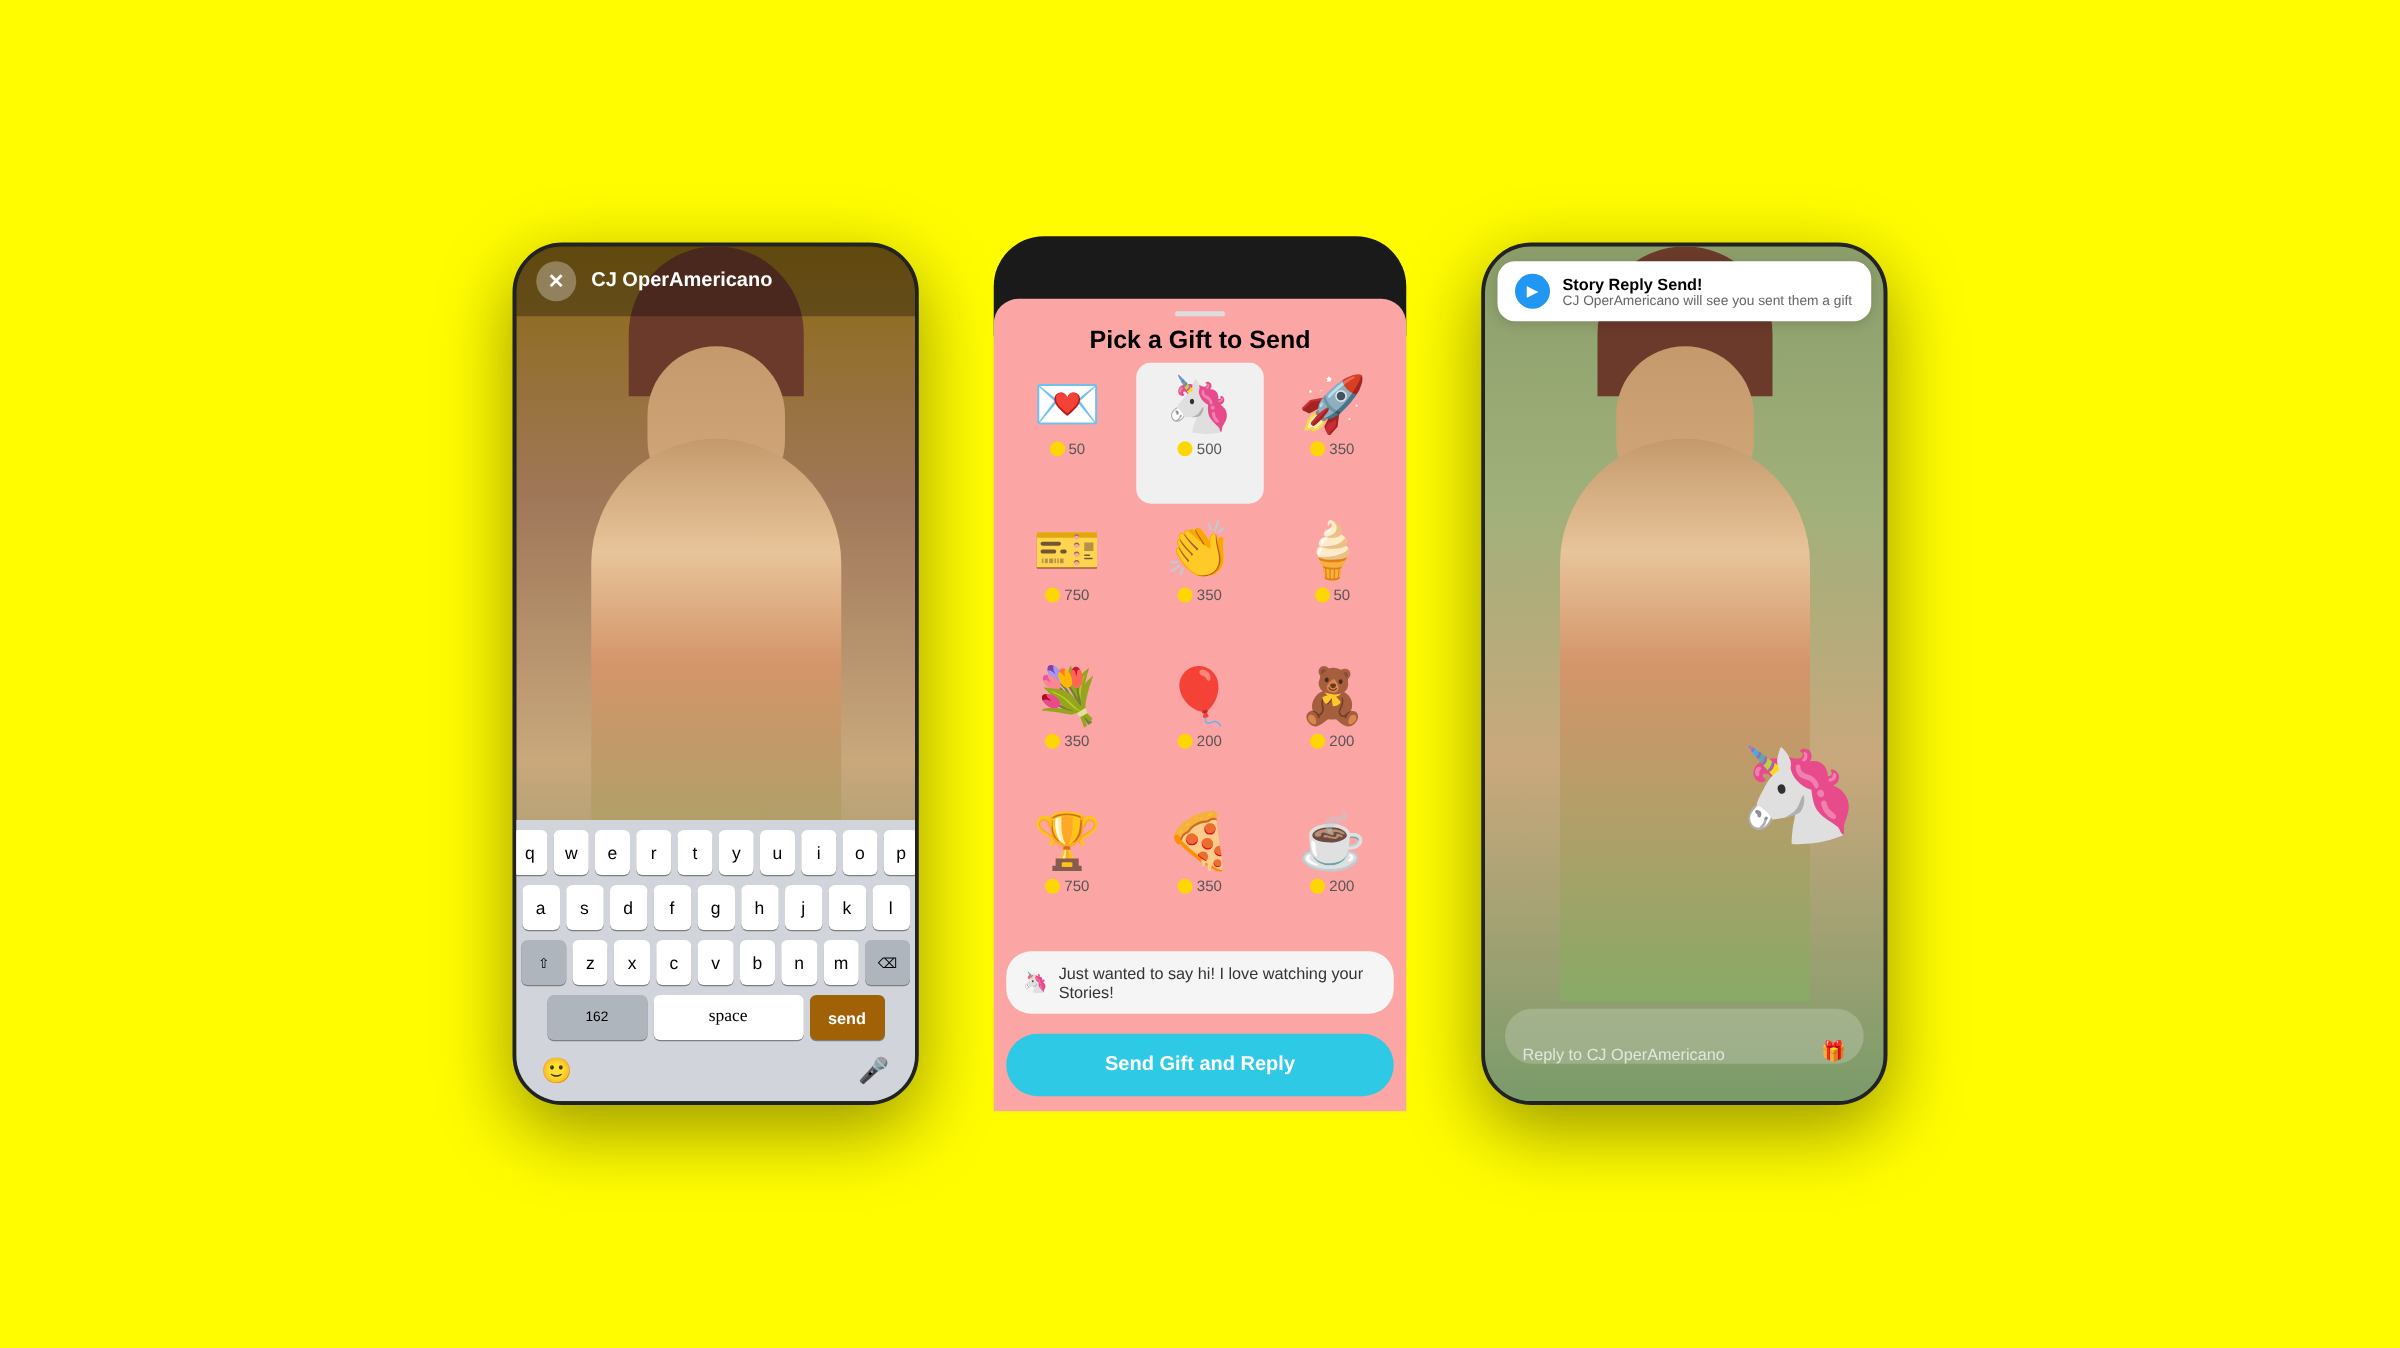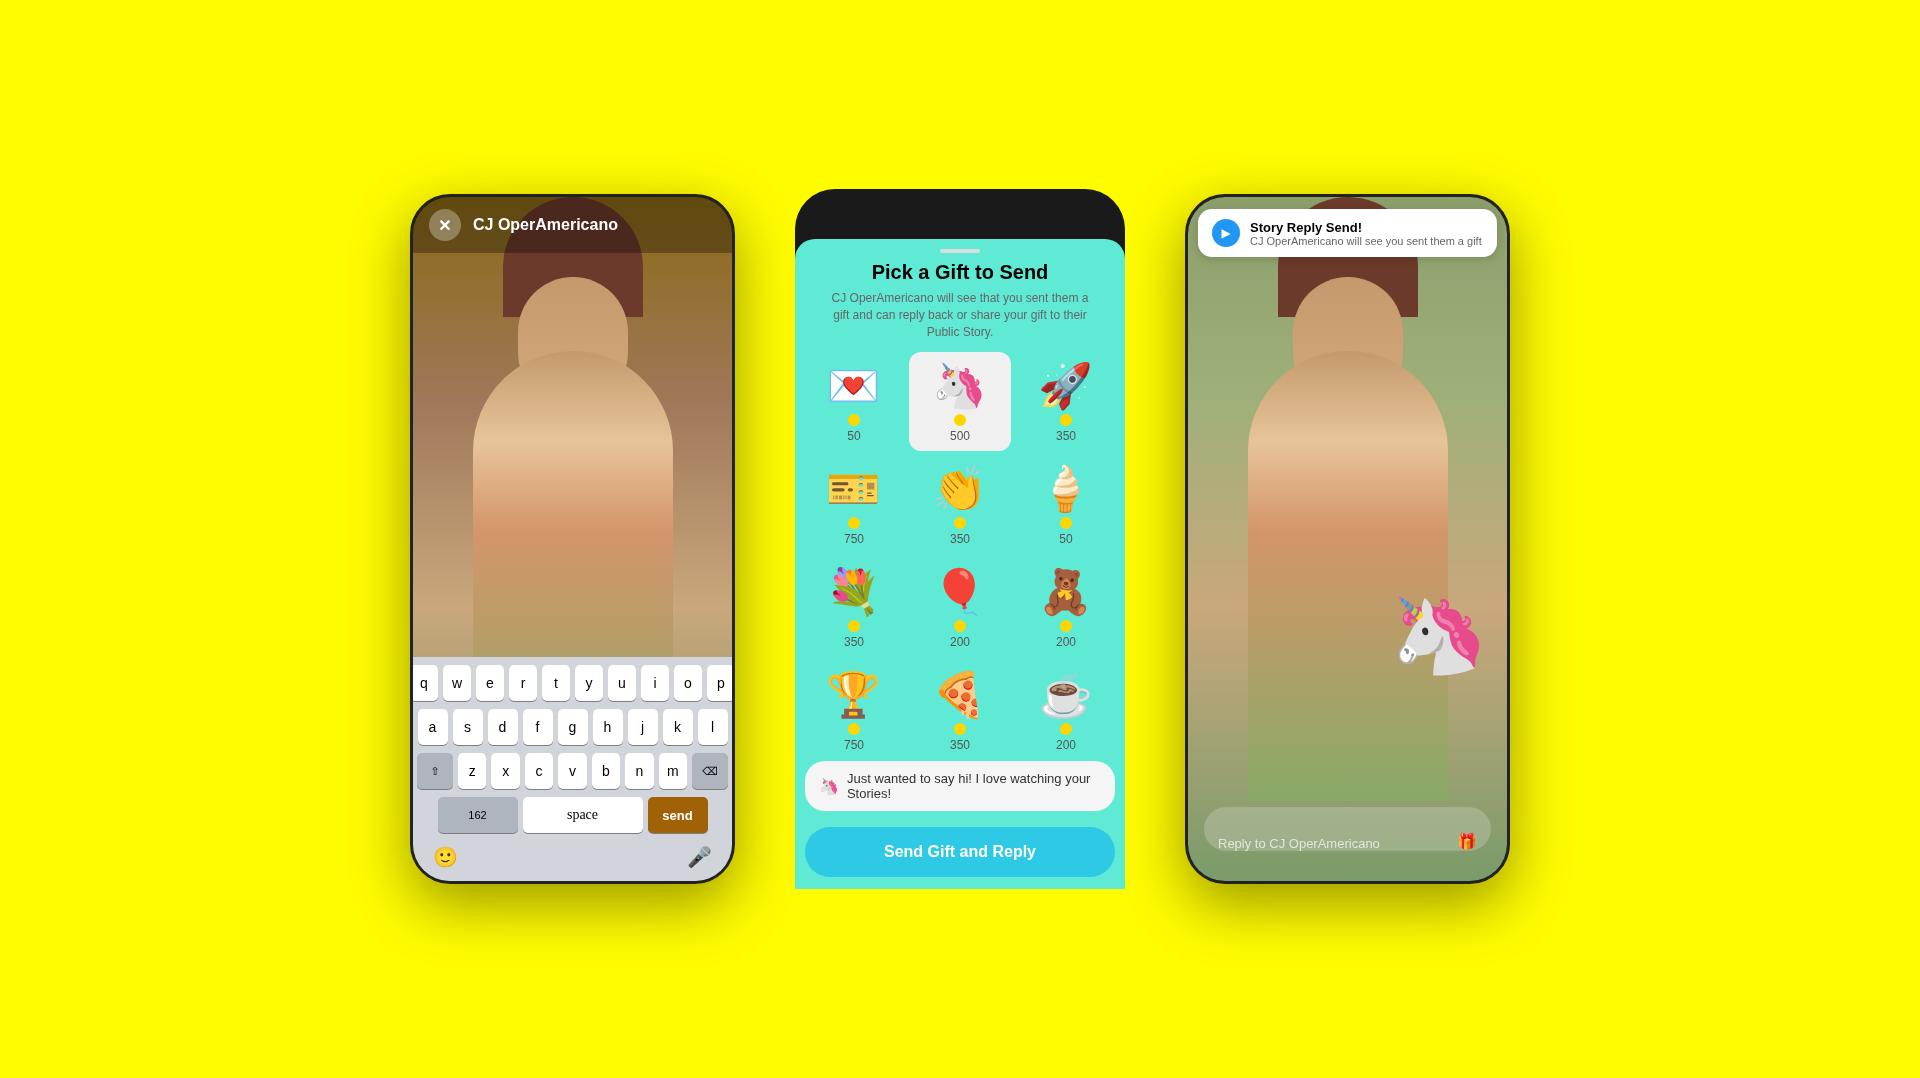--- a/index.html
+++ b/index.html
@@ -201,21 +201,21 @@
       background: #1a1a1a;
       border-radius: 40px 40px 0 0;
     }
 
     .phone2-sheet {
       position: absolute;
       top: 50px;
       left: 0;
       right: 0;
       bottom: 0;
-      background: #5eead4;
+      background: #fca5a5;
       border-radius: 20px 20px 0 0;
       overflow: hidden;
       display: flex;
       flex-direction: column;
     }
 
     .sheet-handle {
       width: 40px;
       height: 4px;
       background: #DDD;
@@ -268,21 +268,20 @@
       margin-bottom: 6px;
       line-height: 1;
     }
 
     .gift-cost {
       font-size: 12px;
       color: #555;
       display: flex;
       align-items: center;
       gap: 3px;
-      flex-direction: column;
     }
 
     .coin-icon {
       width: 12px;
       height: 12px;
       background: #FFD700;
       border-radius: 50%;
       display: inline-block;
     }
 
@@ -524,21 +523,20 @@
       <span class="mic-btn">🎤</span>
     </div>
   </div>
 </div>
 
 <div class="phone2-container">
   <div class="phone2-bg"></div>
   <div class="phone2-sheet">
     <div class="sheet-handle"></div>
     <div class="sheet-title">Pick a Gift to Send</div>
-    <div class="sheet-subtitle">CJ OperAmericano will see that you sent them a gift and can reply back or share your gift to their Public Story.</div>
 
     <div class="gifts-grid">
 
       <div class="gift-item">
         <div class="gift-emoji">💌</div>
         <div class="gift-cost">
           <span class="coin-icon"></span>
           <span>50</span>
         </div>
       </div>

